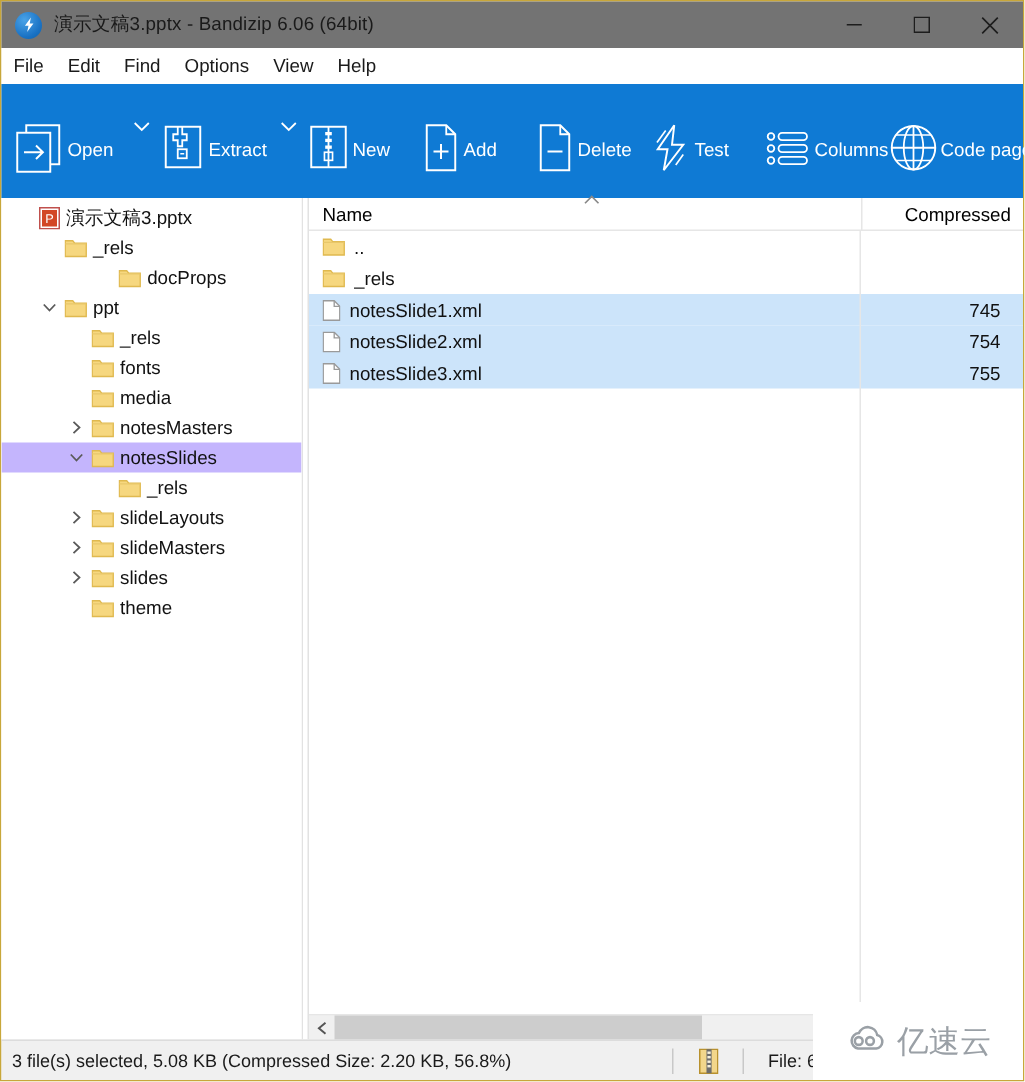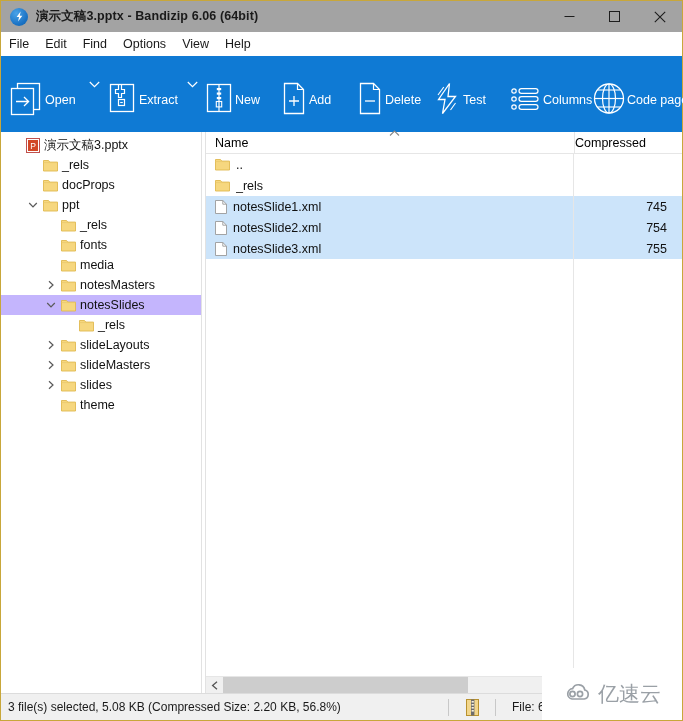--- a/index.html
+++ b/index.html
@@ -13,24 +13,23 @@
     width: 683px; height: 721px;
     position: relative;
     display: flex; flex-direction: column;
     border: 1px solid #c8a73a;
     background: #ffffff;
   }
 
   
   .titlebar {
     height: 31px; flex: 0 0 31px;
-    background: #a3a3a3;
+    background: #737373;
     display: flex; align-items: center;
     position: relative;
-    font-weight: bold;
   }
   .title-icon {
     width: 18px; height: 18px; margin-left: 9px; margin-right: 8px;
     border-radius: 50%;
     background: radial-gradient(circle at 35% 30%, #4aa3e8 0%, #1a72c4 65%, #0d5fa8 100%);
     display: flex; align-items: center; justify-content: center;
     flex: 0 0 18px;
   }
   .title-icon svg { display: block; }
   .title-text {
@@ -137,21 +136,21 @@
     position: relative;
   }
   .hcell {
     font-size: 12.5px; color: #000000;
     height: 22px; display: flex; align-items: center;
     position: relative;
   }
   .hcell.name { flex: 1 1 auto; padding-left: 9px; }
   .hcell.compressed {
     width: 108px; flex: 0 0 108px;
-    justify-content: flex-start; padding-right: 8px;
+    justify-content: flex-end; padding-right: 8px;
     border-left: 1px solid #e6e6e6;
   }
   .sort-caret {
     position: absolute; left: 182px; top: -4px;
     width: 12px; height: 10px;
     display: flex; align-items: center; justify-content: center;
   }
 
   .list-body { flex: 1 1 auto; overflow: hidden; position: relative; }
   .row {
@@ -395,21 +394,21 @@
           <div class="tree-row" style="padding-left: 24px;">
             <span class="tw-twisty"></span>
             <span class="tw-icon">
               <svg width="15" height="13" viewBox="0 0 15 13">
                 <path d="M0.5 1.5 h5 l1.3 1.6 h7.7 v8.9 h-14 Z" fill="#f6d77f" stroke="#e0b94f" stroke-width="0.9"></path>
                 <path d="M0.5 3.6 h14" stroke="#e8c76a" stroke-width="0.8"></path>
               </svg>
             </span>
             <span class="tw-label">_rels</span>
           </div>
-          <div class="tree-row" style="padding-left: 24px;">
+          <div class="tree-row" style="padding-left: 12px; justify-content: center;">
             <span class="tw-twisty"></span>
             <span class="tw-icon">
               <svg width="15" height="13" viewBox="0 0 15 13">
                 <path d="M0.5 1.5 h5 l1.3 1.6 h7.7 v8.9 h-14 Z" fill="#f6d77f" stroke="#e0b94f" stroke-width="0.9"></path>
                 <path d="M0.5 3.6 h14" stroke="#e8c76a" stroke-width="0.8"></path>
               </svg>
             </span>
             <span class="tw-label">docProps</span>
           </div>
           <div class="tree-row" style="padding-left: 24px;">

